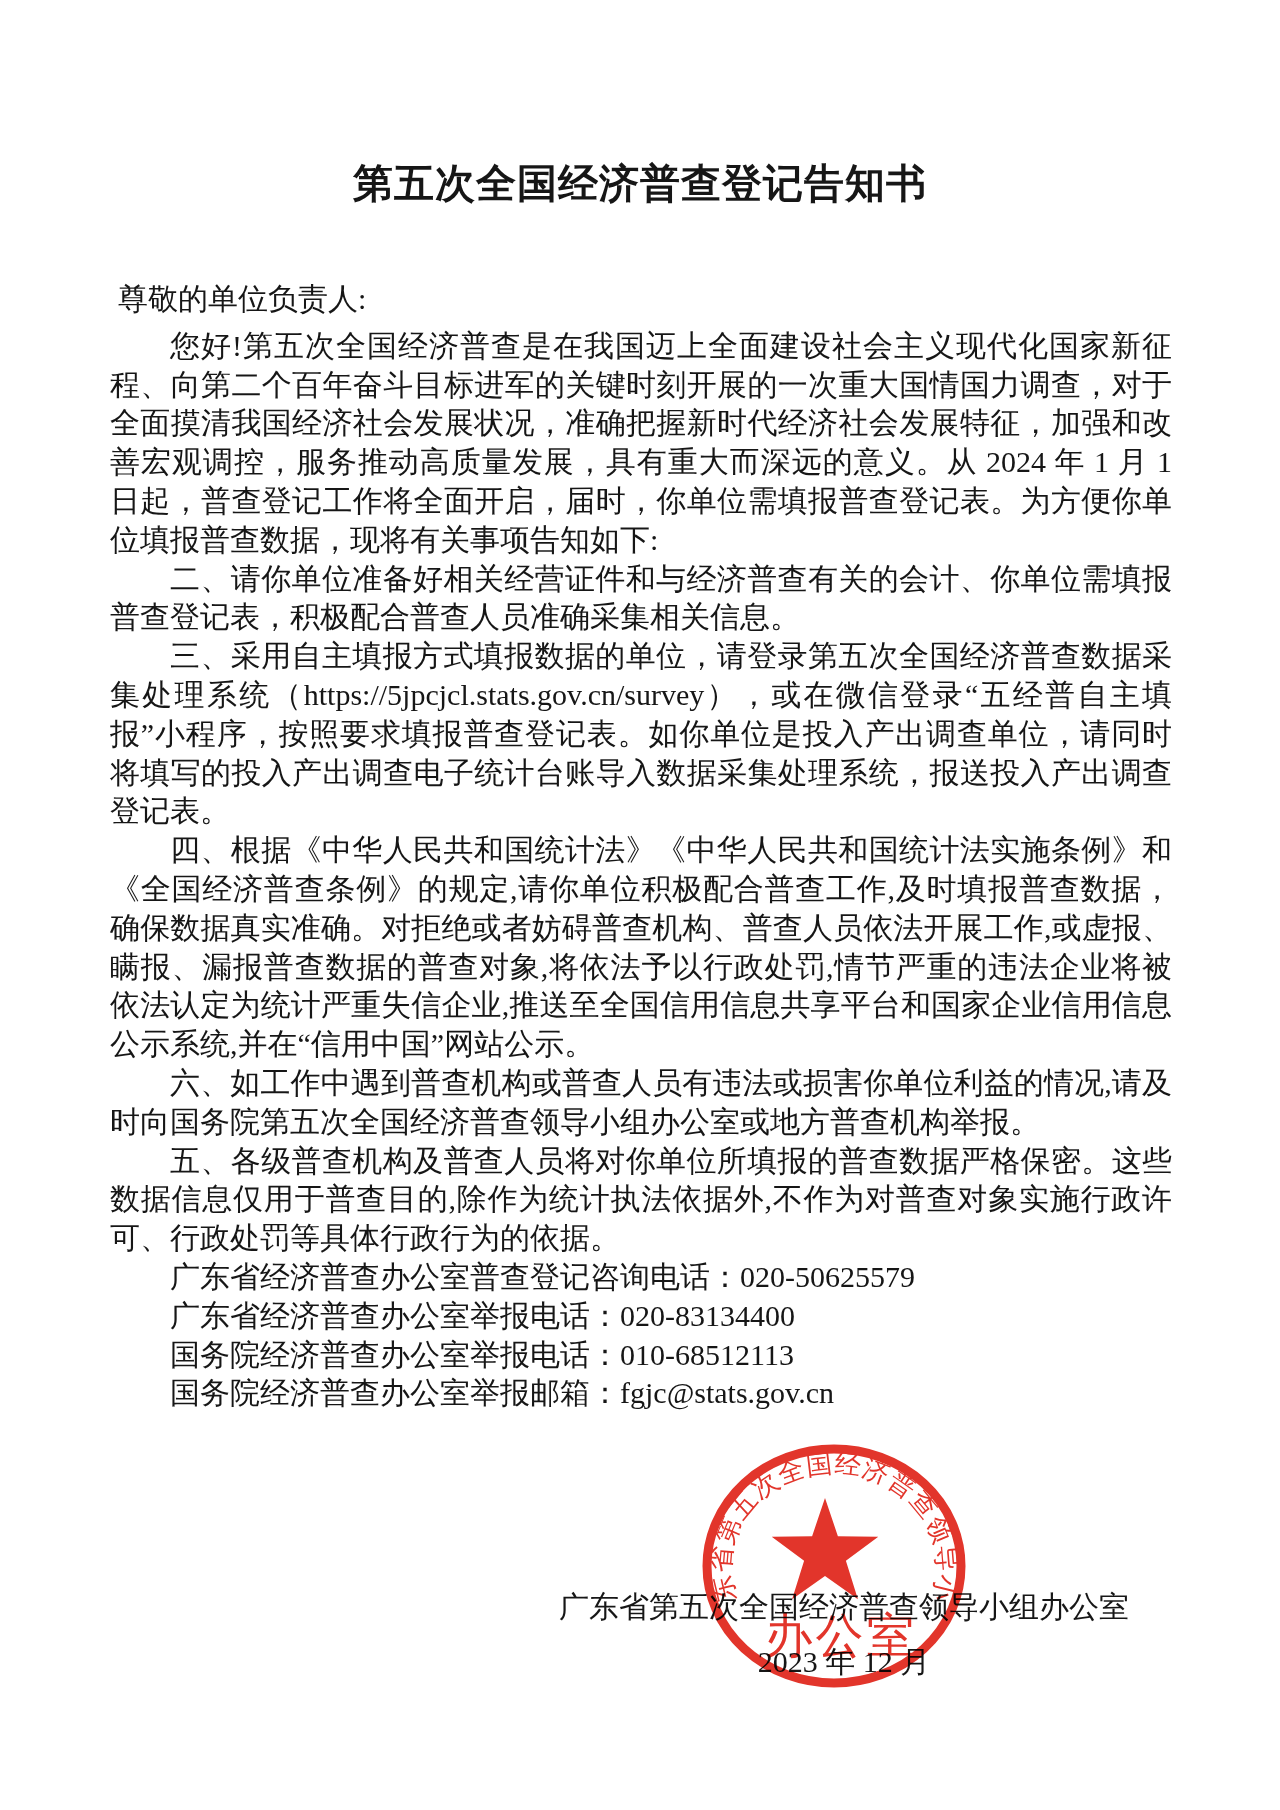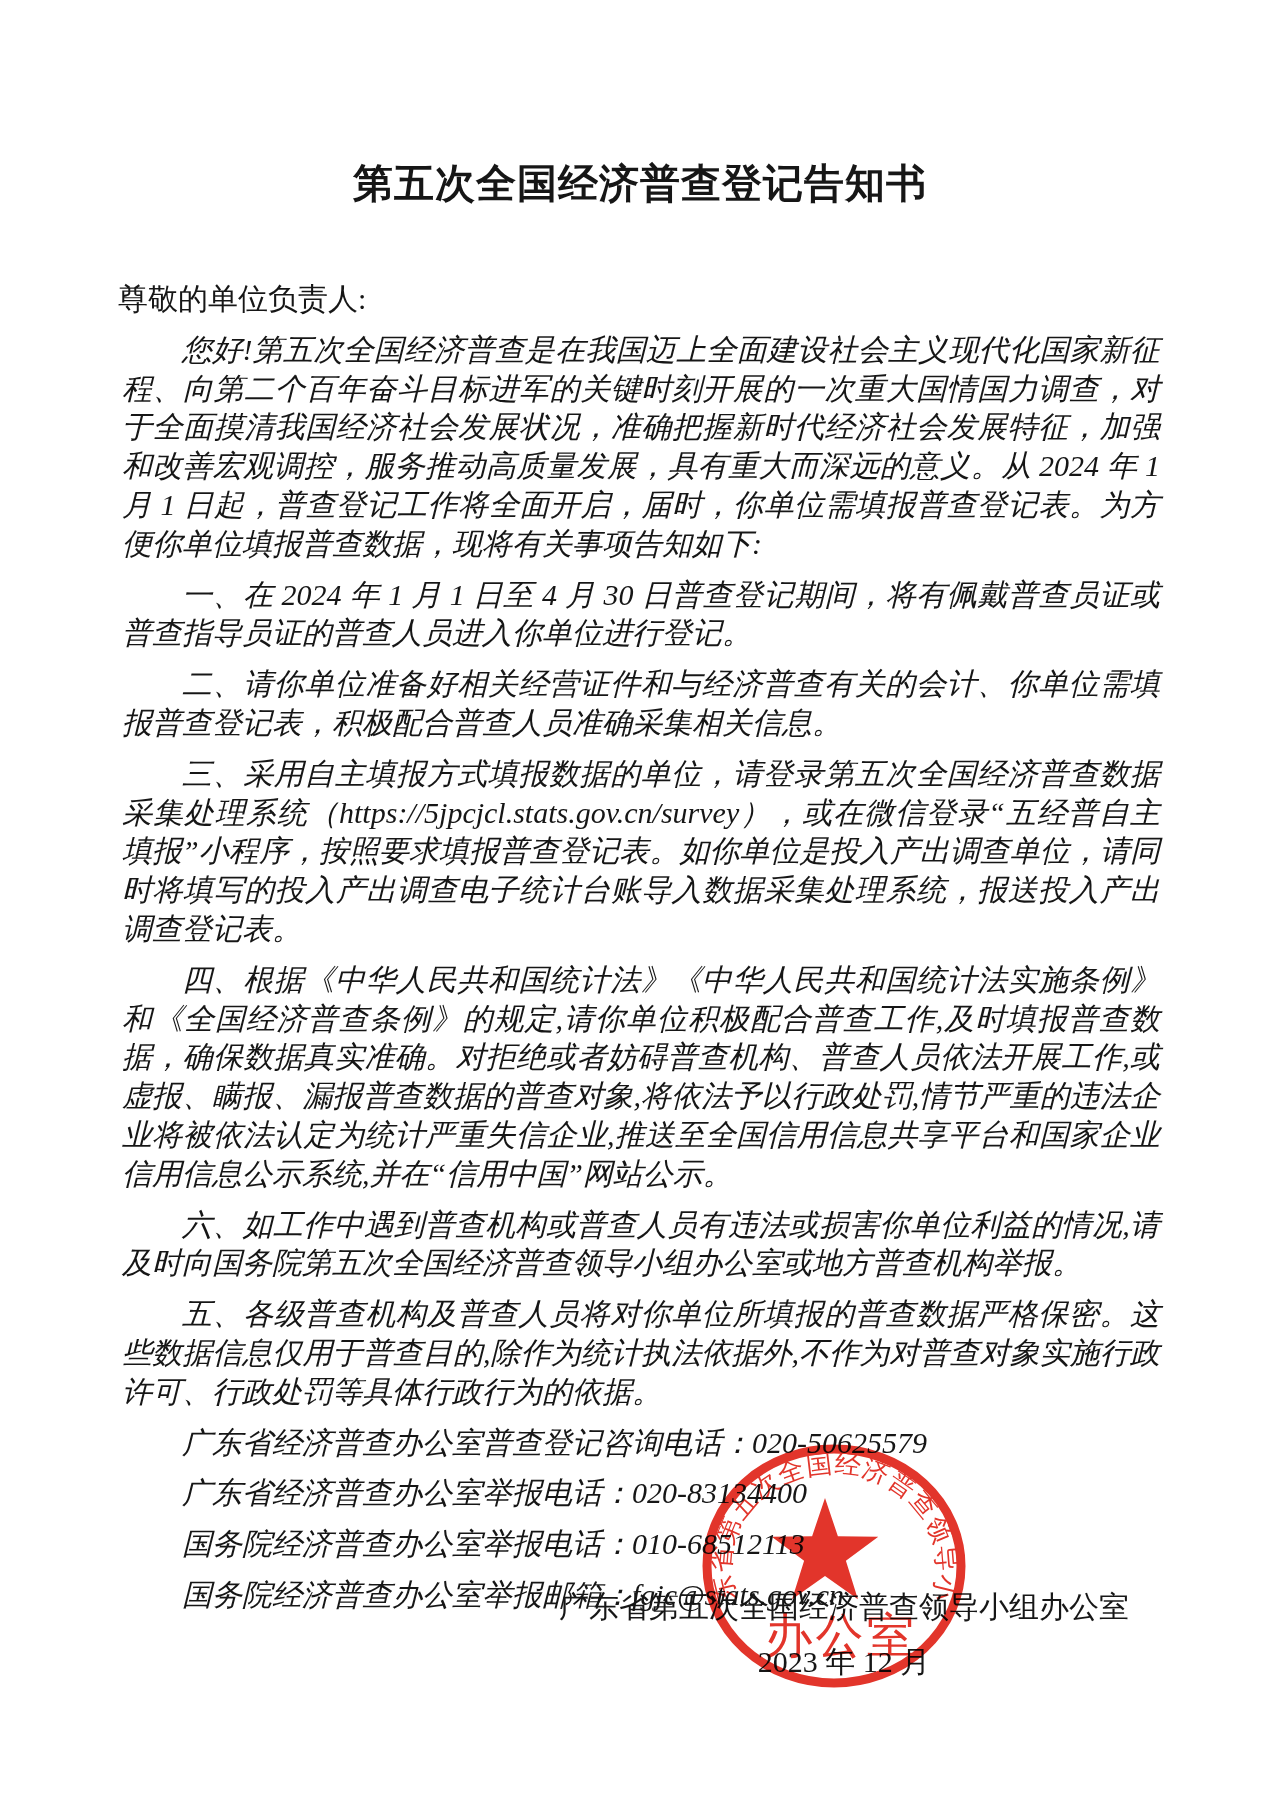--- a/index.html
+++ b/index.html
@@ -26,23 +26,22 @@
     left: 110px;
     top: 272px;
     width: 1062px;
     font-size: 30px;
     line-height: 38.8px;
     text-align: justify;
     text-justify: inter-ideograph;
   }
   .salutation { margin: 8px; }
   .para-list p, .contact-list p, .closing-line {
-    margin: 12px;
+    margin: 0;
     text-indent: 2em;
-    font-style: italic;
   }
   .sig-block {
     position: absolute;
     left: 554px;
     top: 1588px;
     width: 580px;
     text-align: center;
     font-size: 30px;
     line-height: 38.8px;
   }
@@ -63,21 +62,20 @@
 <body>
 
 <div class="page">
 
   <h1 class="doc-title">第五次全国经济普查登记告知书</h1>
 
   <div class="body-col">
     <p class="salutation">尊敬的单位负责人:</p>
     <div class="para-list">
         <p>您好!第五次全国经济普查是在我国迈上全面建设社会主义现代化国家新征程、向第二个百年奋斗目标进军的关键时刻开展的一次重大国情国力调查，对于全面摸清我国经济社会发展状况，准确把握新时代经济社会发展特征，加强和改善宏观调控，服务推动高质量发展，具有重大而深远的意义。从 2024 年 1 月 1 日起，普查登记工作将全面开启，届时，你单位需填报普查登记表。为方便你单位填报普查数据，现将有关事项告知如下:</p>
-        <p>一、在 2024 年 1 月 1 日至 4 月 30 日普查登记期间，将有佩戴普查员证或普查指导员证的普查人员进入你单位进行登记。</p>
         <p>二、请你单位准备好相关经营证件和与经济普查有关的会计、你单位需填报普查登记表，积极配合普查人员准确采集相关信息。</p>
         <p>三、采用自主填报方式填报数据的单位，请登录第五次全国经济普查数据采集处理系统（https://5jpcjcl.stats.gov.cn/survey），或在微信登录“五经普自主填报”小程序，按照要求填报普查登记表。如你单位是投入产出调查单位，请同时将填写的投入产出调查电子统计台账导入数据采集处理系统，报送投入产出调查登记表。</p>
         <p>四、根据《中华人民共和国统计法》《中华人民共和国统计法实施条例》和《全国经济普查条例》的规定,请你单位积极配合普查工作,及时填报普查数据，确保数据真实准确。对拒绝或者妨碍普查机构、普查人员依法开展工作,或虚报、瞒报、漏报普查数据的普查对象,将依法予以行政处罚,情节严重的违法企业将被依法认定为统计严重失信企业,推送至全国信用信息共享平台和国家企业信用信息公示系统,并在“信用中国”网站公示。</p>
         <p>六、如工作中遇到普查机构或普查人员有违法或损害你单位利益的情况,请及时向国务院第五次全国经济普查领导小组办公室或地方普查机构举报。</p>
         <p>五、各级普查机构及普查人员将对你单位所填报的普查数据严格保密。这些数据信息仅用于普查目的,除作为统计执法依据外,不作为对普查对象实施行政许可、行政处罚等具体行政行为的依据。</p>
       </div>
     <div class="contact-list">
         <p>广东省经济普查办公室普查登记咨询电话：020-50625579</p>
         <p>广东省经济普查办公室举报电话：020-83134400</p>
         <p>国务院经济普查办公室举报电话：010-68512113</p>

